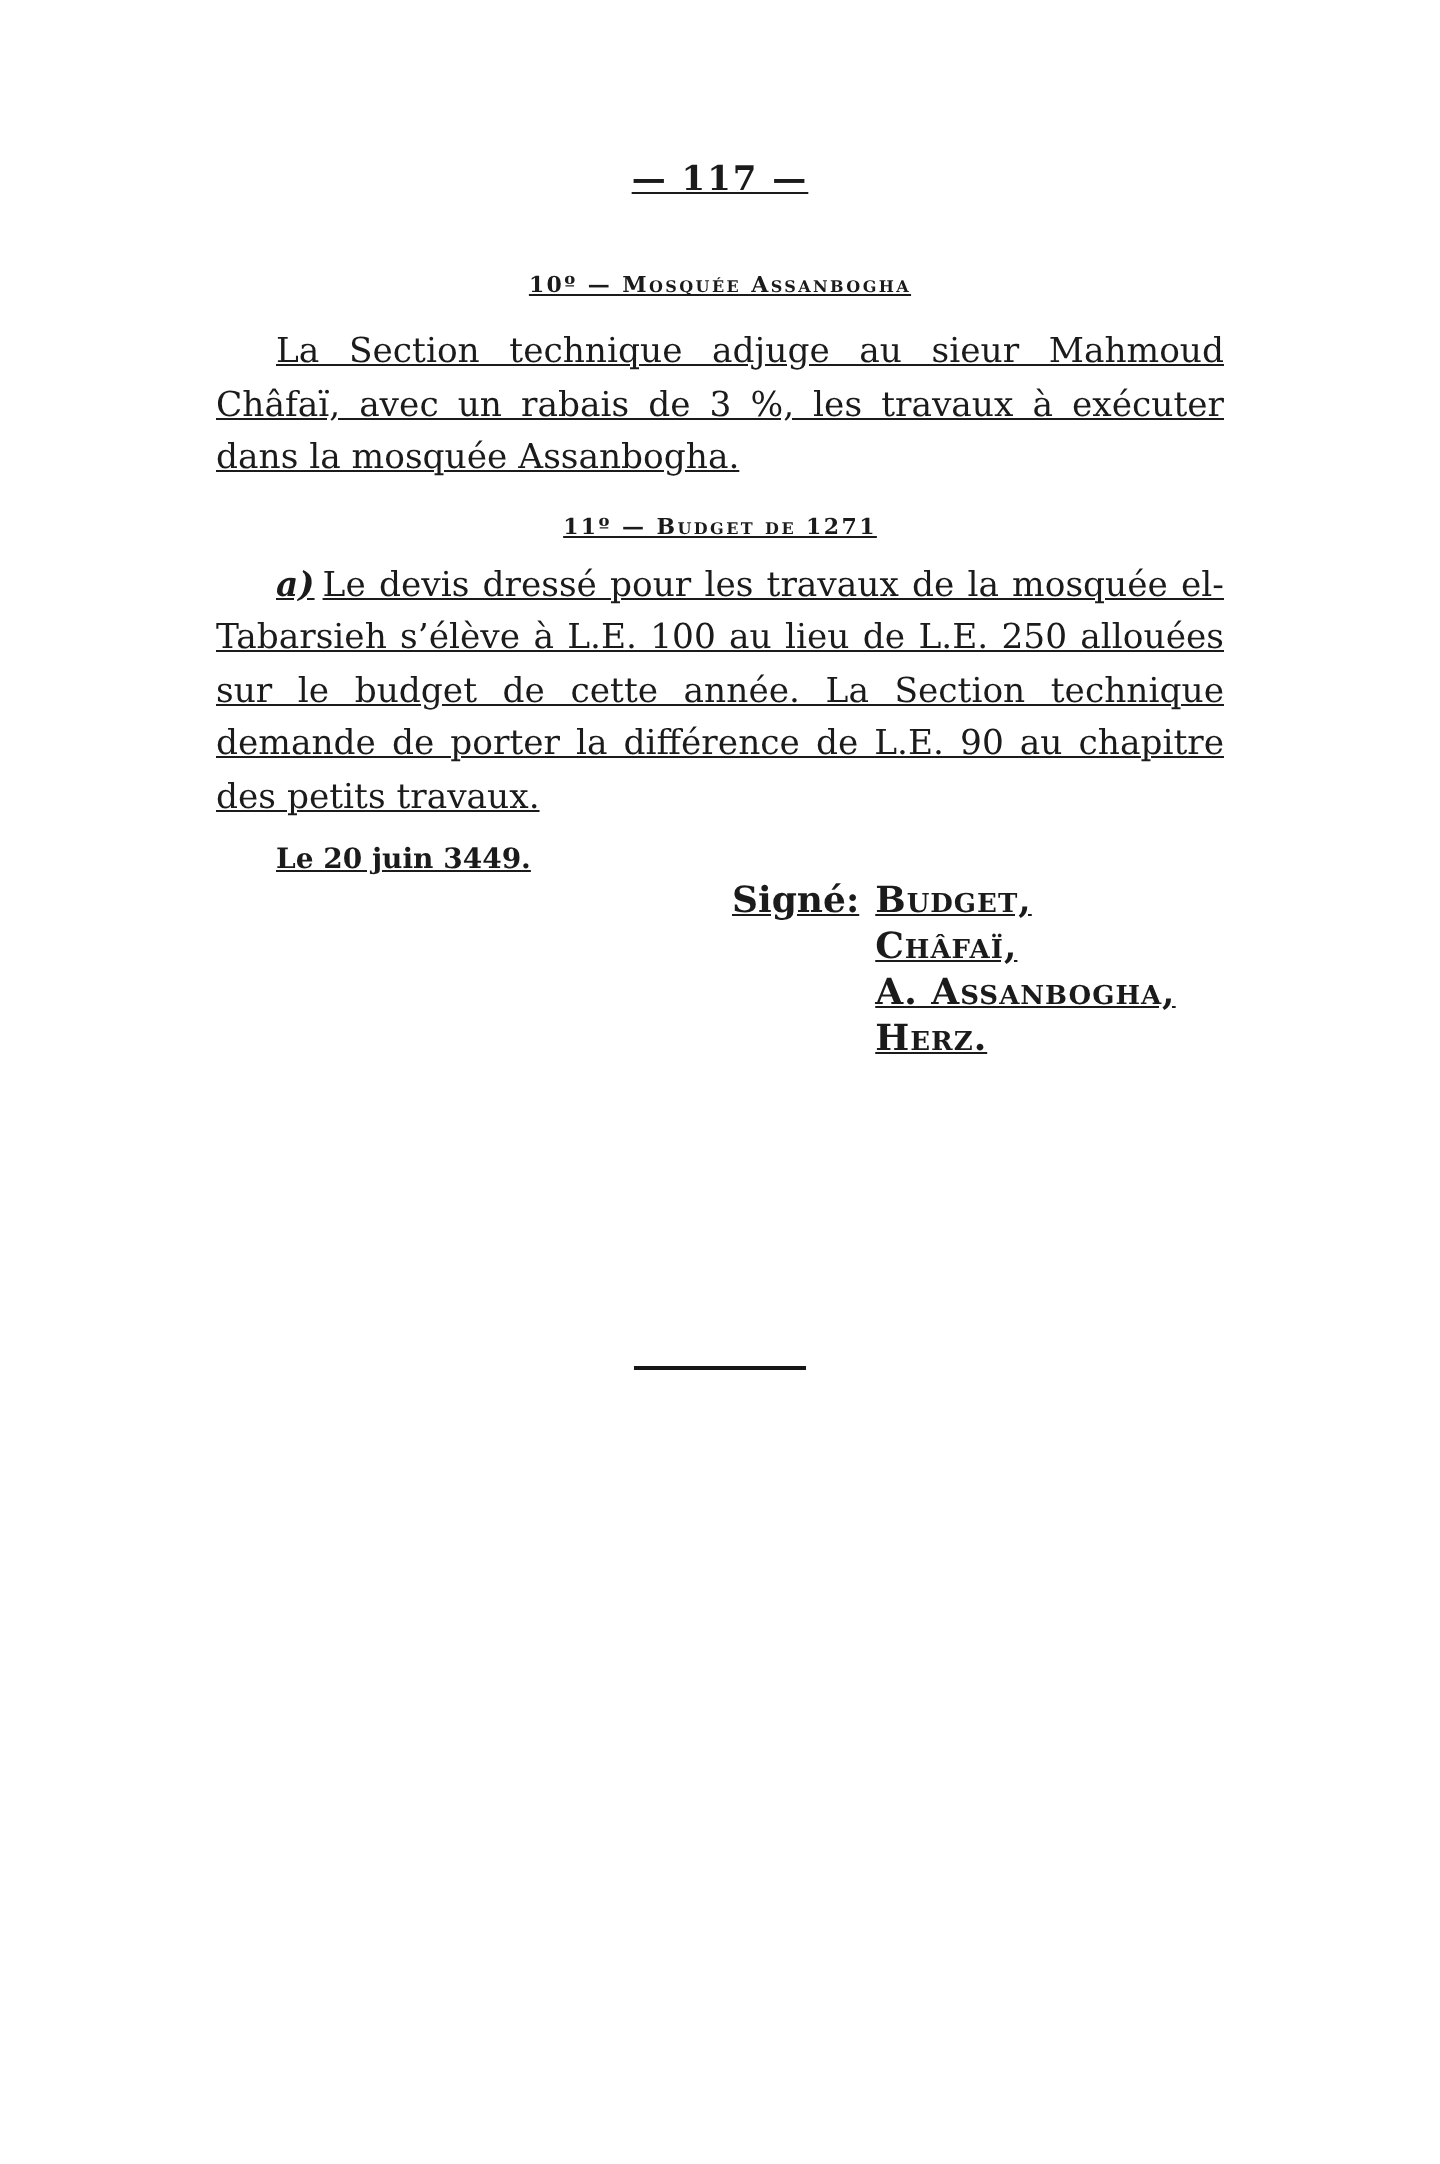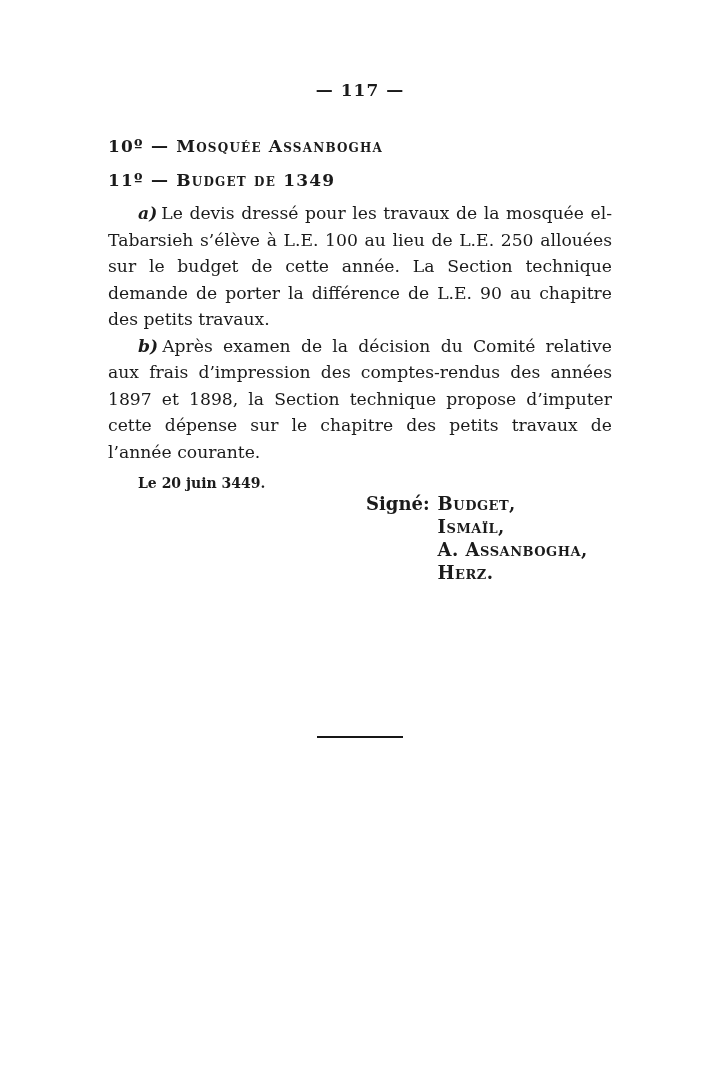--- a/index.html
+++ b/index.html
@@ -8,36 +8,38 @@
     background: #ffffff;
   }
   .page {
     position: relative;
     width: 720px;
     height: 832px;
     background: #ffffff;
     color: #1b1b1b;
     font-family: "DejaVu Serif", "Liberation Serif", serif;
     overflow: hidden;
+    text-decoration: underline;
   }
   .content {
     width: 504px;
     margin: 0 auto;
     padding-top: 80px;
   }
   .page-number {
     text-align: center;
     font-size: 17px;
     font-weight: bold;
     letter-spacing: 1px;
   }
   .heading {
+    text-align: center;
     font-variant: small-caps;
     font-weight: bold;
-    font-size: 17px;
+    font-size: 11px;
     letter-spacing: 1.2px;
   }
   .heading-10 { margin-top: 36px; }
   .heading-11 { margin-top: 14px; margin-bottom: 10px; }
   .para {
     margin: 0;
     text-align: justify;
     text-indent: 30px;
     font-size: 17.2px;
     line-height: 26.5px;
@@ -83,36 +85,36 @@
 <body>
 
 <div class="page">
   <div class="content">
 
     <div class="page-number">— 117 —</div>
 
     <div class="heading heading-10">10º — Mosquée Assanbogha</div>
 
     <div class="para-group-1">
+      <p class="para">La Section technique adjuge au sieur Mahmoud Châfaï, avec un rabais de 3 %, les travaux à exécuter dans la mosquée Assanbogha.</p>
     </div>
 
-    <div class="heading heading-11">11º — Budget de 1349</div>
+    <div class="heading heading-11">11º — Budget de 1271</div>
 
     <div>
       <p class="para"><span class="item-label">a)</span><span>Le devis dressé pour les travaux de la mosquée el-Tabarsieh s’élève à L.E. 100 au lieu de L.E. 250 allouées sur le budget de cette année. La Section technique demande de porter la différence de L.E. 90 au chapitre des petits travaux.</span></p>
-      <p class="para"><span class="item-label">b)</span><span>Après examen de la décision du Comité relative aux frais d’impression des comptes-rendus des années 1897 et 1898, la Section technique propose d’imputer cette dépense sur le chapitre des petits travaux de l’année courante.</span></p>
     </div>
 
     <div class="date-line">Le 20 juin 3449.</div>
 
     <div class="signature-block">
       <span class="sig-label">Signé:</span>
       <span class="sig-names">
         <div class="sig-name">Budget,</div>
-        <div class="sig-name">Ismaïl,</div>
+        <div class="sig-name">Châfaï,</div>
         <div class="sig-name">A. Assanbogha,</div>
         <div class="sig-name">Herz.</div>
       </span>
     </div>
 
     <div class="end-rule"></div>
 
   </div>
 </div>
 

